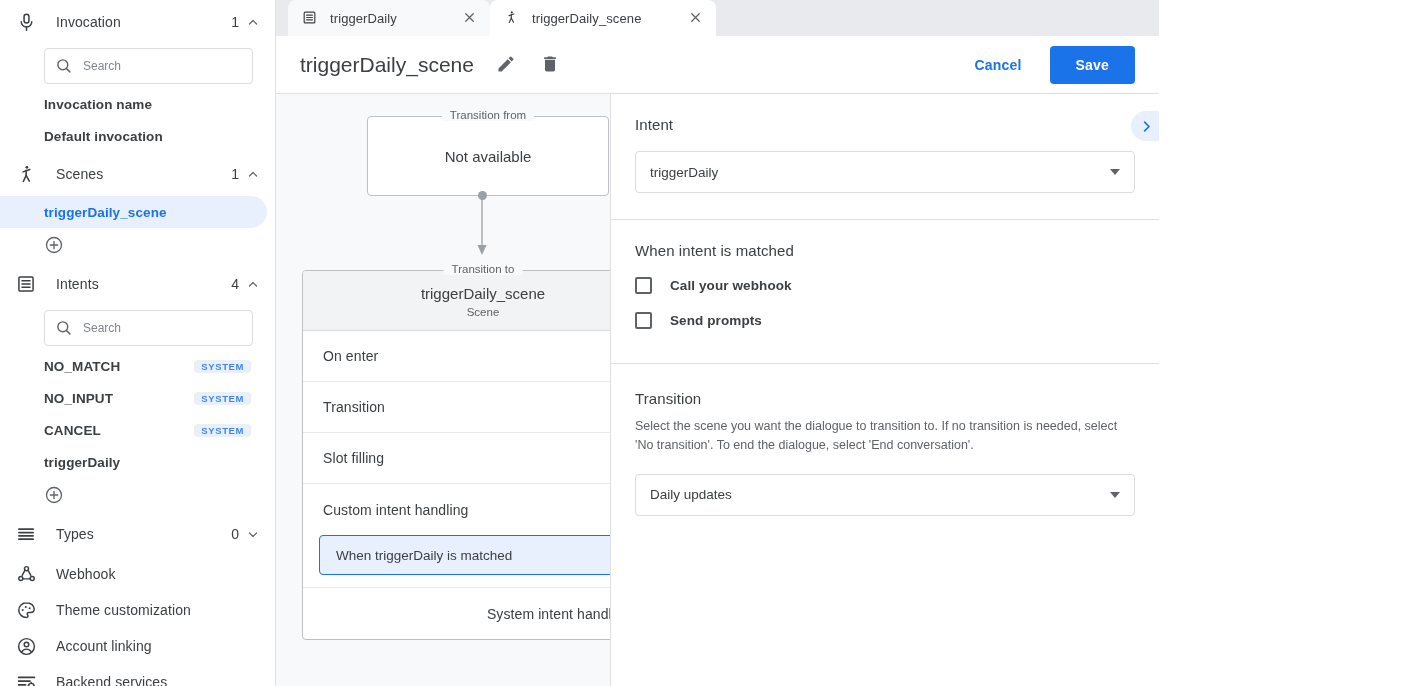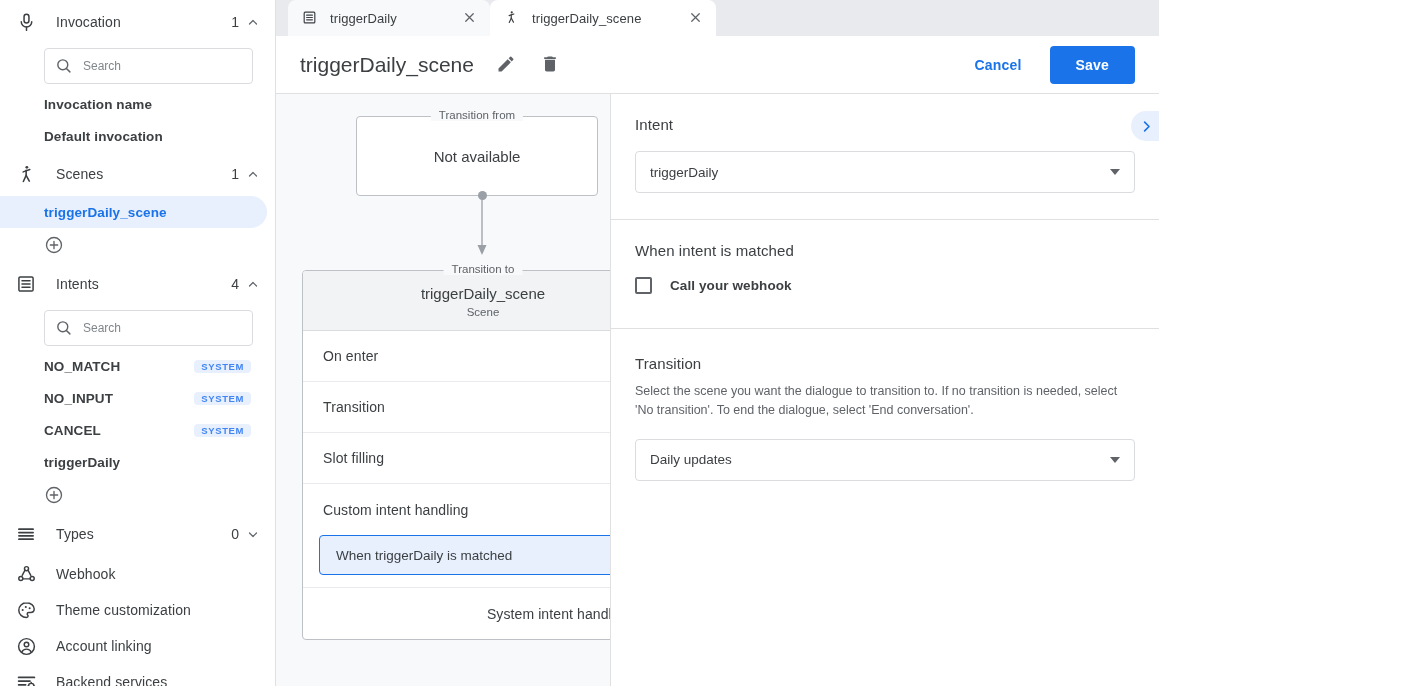--- a/index.html
+++ b/index.html
@@ -430,21 +430,21 @@
 
       <div class="canvas">
 
         <svg class="wires">
           <line x1="206" y1="102" x2="206" y2="152" stroke="#9aa0a6" stroke-width="1.3"></line>
           <polygon points="206,161 201.5,151 210.5,151" fill="#9aa0a6"></polygon>
           <line x1="372" y1="471" x2="422" y2="471" stroke="#9aa0a6" stroke-width="1.3"></line>
           <polygon points="431,471 421,466.5 421,475.5" fill="#9aa0a6"></polygon>
         </svg>
 
-        <div class="node" style="left:80px; top:22px; width:242px; height:80px;text-align:right;">
+        <div class="node" style="left:91px; top:22px; width:242px; height:80px;text-align:right;">
           <span class="node-legend">Transition from</span>
           <div class="node-body" style="height:100%;">Not available</div>
         </div>
         <div class="conn-dot" style="left:201.5px; top:97px;"></div>
 
         <div class="scene-card" style="left:26px; top:176px; width:362px;">
           <span class="node-legend">Transition to</span>
           <div class="scene-head">
             <div class="stitle">triggerDaily_scene</div>
             <div class="ssub">Scene</div>
@@ -498,20 +498,24 @@
             <span class="sval">triggerDaily</span>
             <span class="scaret"></span>
           </div>
         </div>
 
         <div class="rsection" style="padding-bottom:34px;">
           <div class="rtitle">When intent is matched</div>
           <div class="cb-row">
             <span class="cb"></span>
             <span class="cb-label">Call your webhook</span>
+          </div>
+          <div class="cb-row">
+            <span class="cb"></span>
+            <span class="cb-label">Send prompts</span>
           </div>
         </div>
 
         <div class="rsection last" style="padding-top:26px;">
           <div class="rtitle">Transition</div>
           <div class="rdesc">Select the scene you want the dialogue to transition to. If no transition is needed, select 'No transition'. To end the dialogue, select 'End conversation'.</div>
           <div class="select">
             <span class="sval">Daily updates</span>
             <span class="scaret"></span>
           </div>

